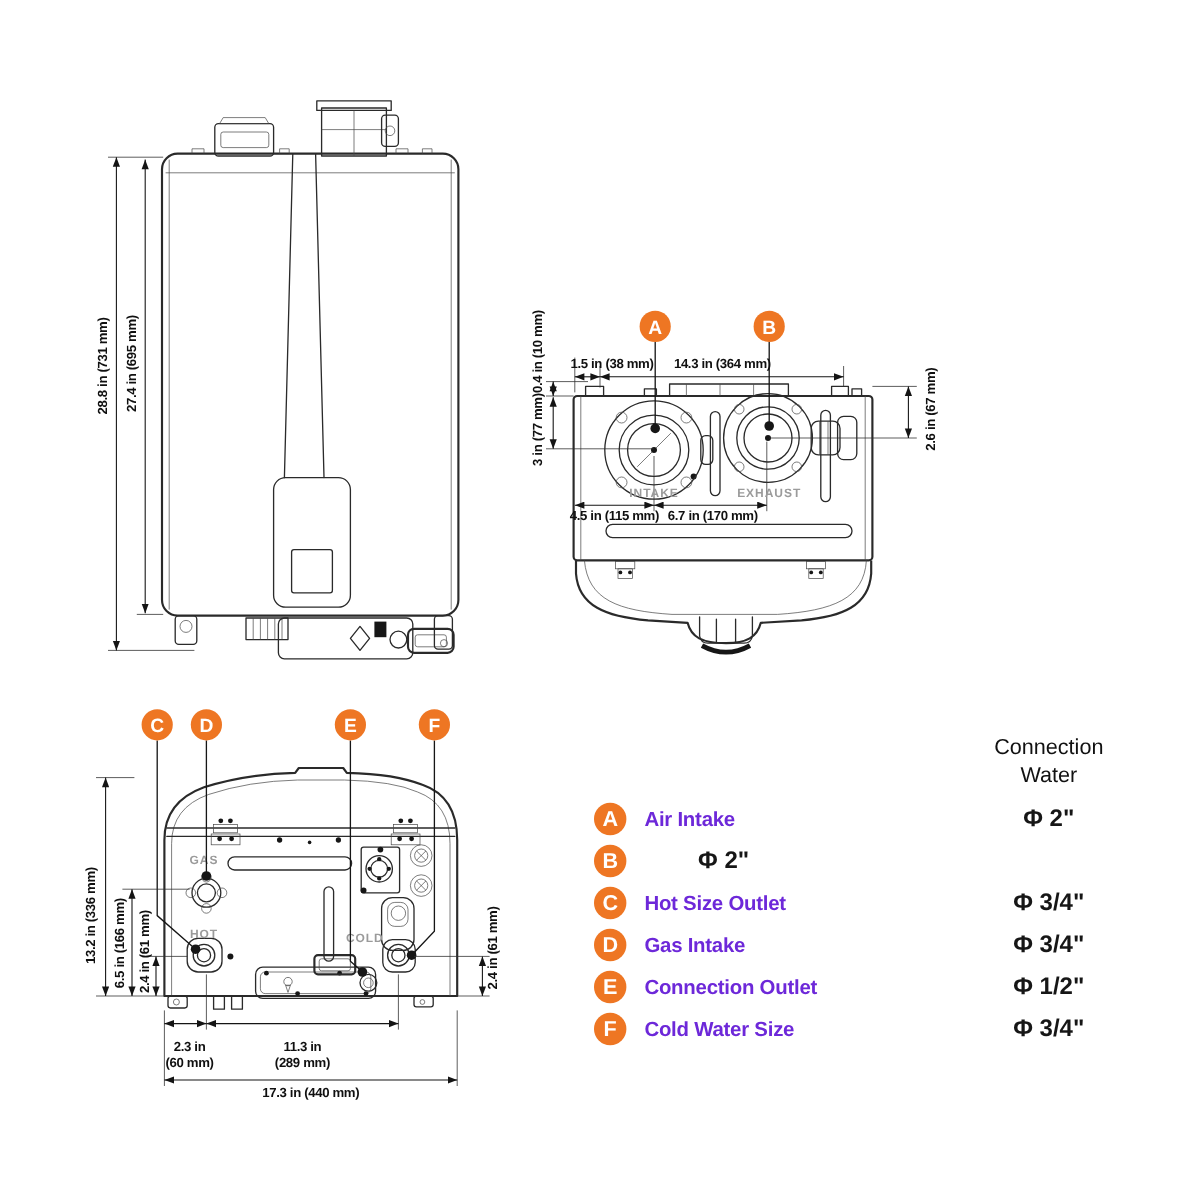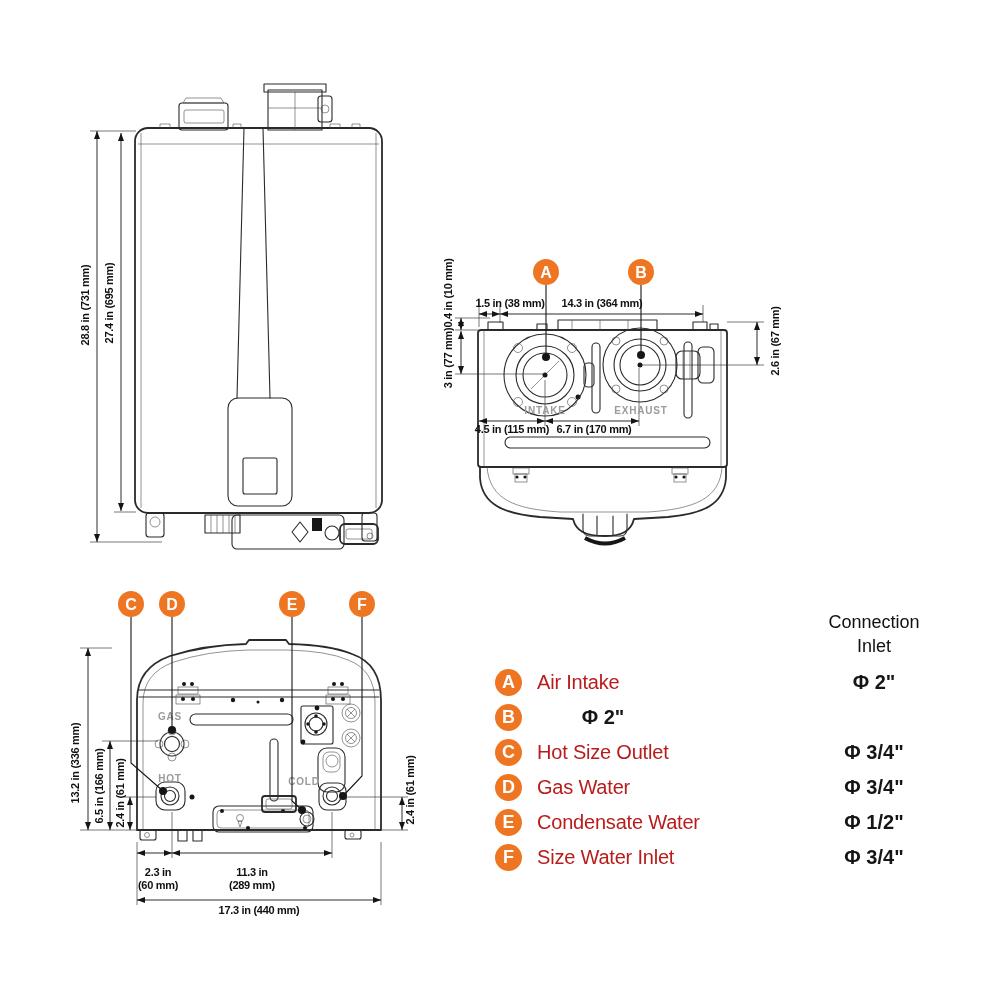--- a/index.html
+++ b/index.html
@@ -19,21 +19,21 @@
   .badge-letter{font-size:16px;font-weight:700;fill:#fff;text-anchor:middle;}
   .leader{stroke:#161616;stroke-width:1.1;fill:none;}
   
   .legend{position:absolute;left:495px;top:610px;width:445px;}
   .legend-header{margin-left:auto;width:132px;text-align:center;font-size:18px;line-height:24px;
                  font-weight:400;color:#111;margin-bottom:7px;}
   .legend-row{display:flex;align-items:center;height:35px;}
   .legend-badge{width:27px;height:27px;border-radius:50%;background:#EE7623;color:#fff;
                 font-weight:700;font-size:18px;display:flex;align-items:center;justify-content:center;
                 margin-right:15px;flex:0 0 27px;}
-  .legend-label{flex:1;font-size:20px;font-weight:400;color:#b91c1c;letter-spacing:-0.2px;}
+  .legend-label{flex:1;font-size:17px;font-weight:700;color:#6d28d9;letter-spacing:-0.2px;}
   .legend-size{width:132px;text-align:center;font-size:20px;font-weight:700;color:#161616;}
 </style>
 </head>
 <body>
 
 <div id="canvas">
 
   <svg style="left:55px;top:75px;" width="345" height="490" viewBox="55 75 345 490">
     <defs>
       <marker id="aeF" markerWidth="9" markerHeight="8" refX="8" refY="3" orient="auto" markerUnits="userSpaceOnUse">
@@ -357,46 +357,46 @@
       <text class="dimtxt" text-anchor="middle" x="252" y="876">11.3 in</text>
       <text class="dimtxt" text-anchor="middle" x="252" y="889">(289 mm)</text>
       <line class="dim" x1="137" y1="900" x2="381" y2="900" marker-start="url(#asB)" marker-end="url(#aeB)"></line>
       <text class="dimtxt" text-anchor="middle" x="259" y="914">17.3 in (440 mm)</text>
     </g>
   </svg>
 
   <div class="legend">
     <div class="legend-header">
       <div>Connection</div>
-      <div>Inlet</div>
+      <div>Water</div>
     </div>
     <div class="legend-row">
       <span class="legend-badge">A</span>
       <span class="legend-label">Air Intake</span>
       <span class="legend-size">Φ 2"</span>
     </div>
     <div class="legend-row">
       <span class="legend-badge">B</span>
       <span class="legend-size">Φ 2"</span>
     </div>
     <div class="legend-row">
       <span class="legend-badge">C</span>
       <span class="legend-label">Hot Size Outlet</span>
       <span class="legend-size">Φ 3/4"</span>
     </div>
     <div class="legend-row">
       <span class="legend-badge">D</span>
-      <span class="legend-label">Gas Water</span>
+      <span class="legend-label">Gas Intake</span>
       <span class="legend-size">Φ 3/4"</span>
     </div>
     <div class="legend-row">
       <span class="legend-badge">E</span>
-      <span class="legend-label">Condensate Water</span>
+      <span class="legend-label">Connection Outlet</span>
       <span class="legend-size">Φ 1/2"</span>
     </div>
     <div class="legend-row">
       <span class="legend-badge">F</span>
-      <span class="legend-label">Size Water Inlet</span>
+      <span class="legend-label">Cold Water Size</span>
       <span class="legend-size">Φ 3/4"</span>
     </div>
   </div>
 
 </div>
 
 </body></html>

